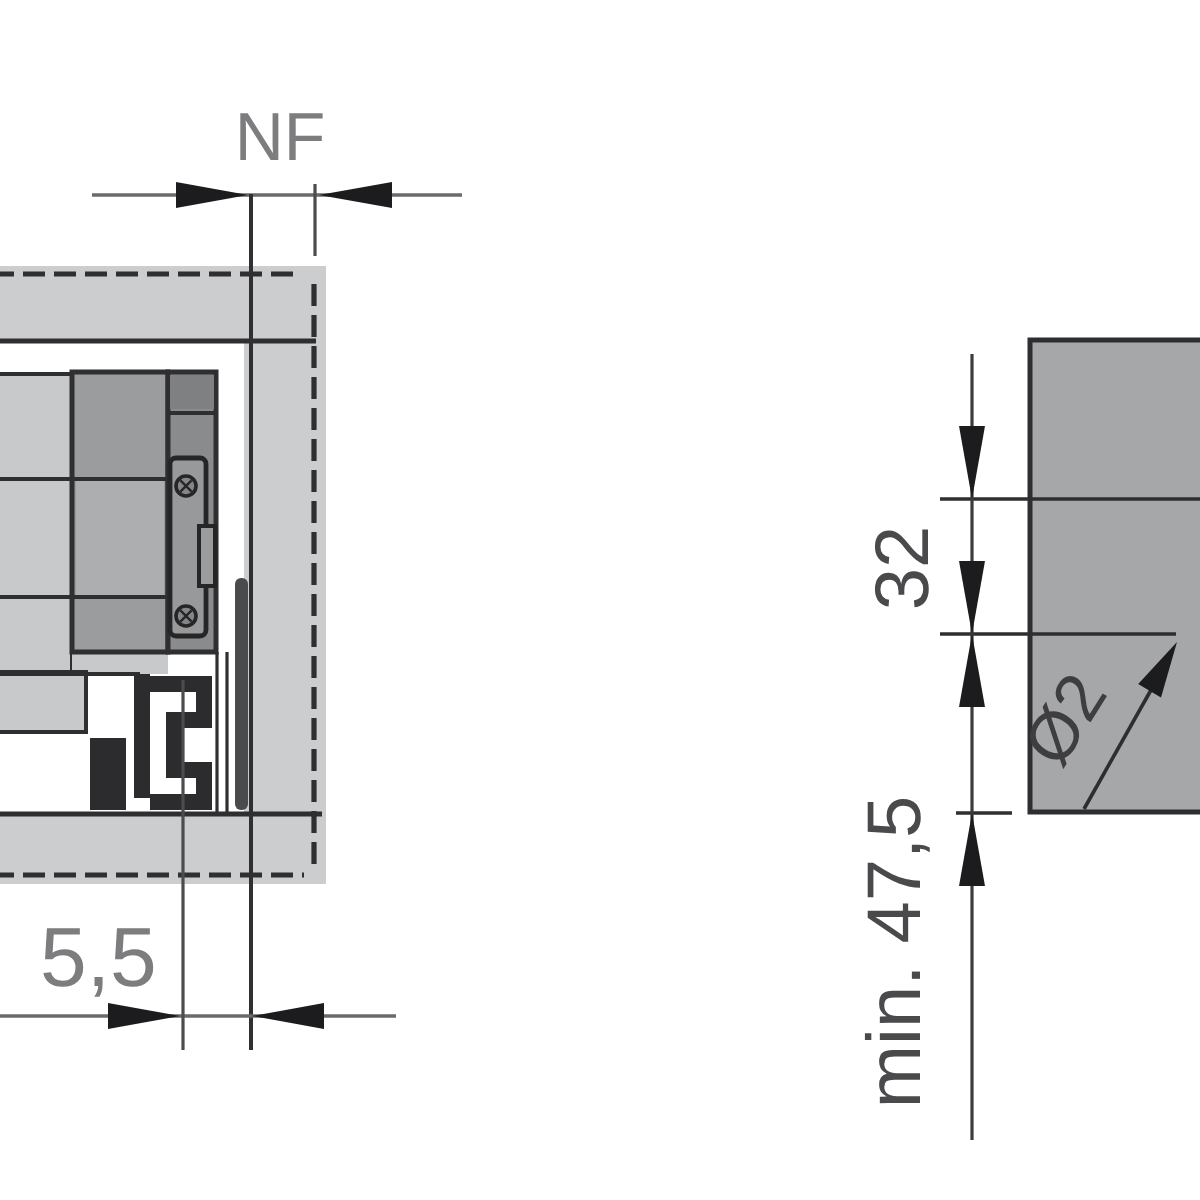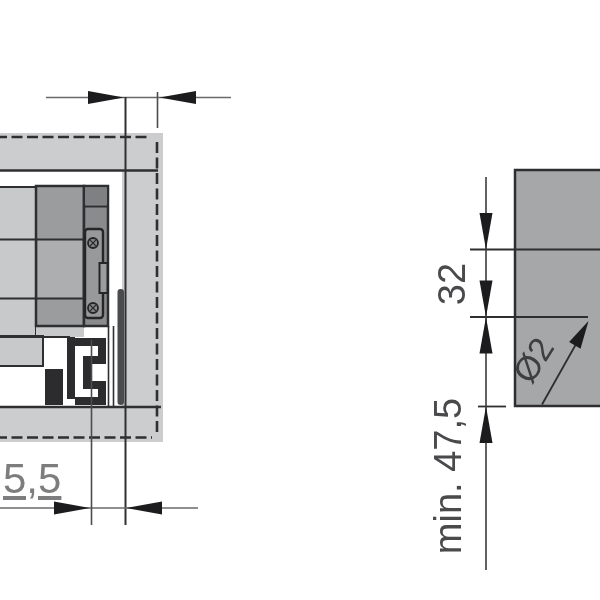--- a/index.html
+++ b/index.html
@@ -16,22 +16,22 @@
     white-space:nowrap;
     line-height:1;
     user-select:none;
   }
   .lbl-nf{
     left:111px;top:52px;width:58px;
     text-align:center;
     font-size:34px;color:#7d7d7f;
   }
   .lbl-55{
-    left:3px;top:458px;
-    font-size:42px;color:#7d7d7f;text-decoration:underline;
+    left:20px;top:458px;
+    font-size:42px;color:#7d7d7f;
   }
   .lbl-32{
     left:452px;top:284px;
     font-size:38px;color:#4a4a4c;
     transform:translate(-50%,-50%) rotate(-90deg);
   }
   .lbl-475{
     left:448px;top:476px;
     font-size:38px;color:#4a4a4c;
     transform:translate(-50%,-50%) rotate(-90deg);
@@ -152,18 +152,19 @@
         <polygon points="486,406.5 479.5,443 492.5,443"></polygon>
       </g>
 
       <g>
         <path d="M 542 404.5 L 580 337" stroke="#2e2e30" stroke-width="1.8"></path>
         <polygon points="588.5,321 580.5,348.8 569.1,342" fill="#1c1c1e"></polygon>
       </g>
     </g>
   </svg>
 
+  <span class="dim-label lbl-nf">NF</span>
   <span class="dim-label lbl-55">5,5</span>
   <span class="dim-label lbl-32">32</span>
   <span class="dim-label lbl-475">min. 47,5</span>
   <span class="dim-label lbl-o2">Ø2</span>
 
 </div>
 
 </body></html>

